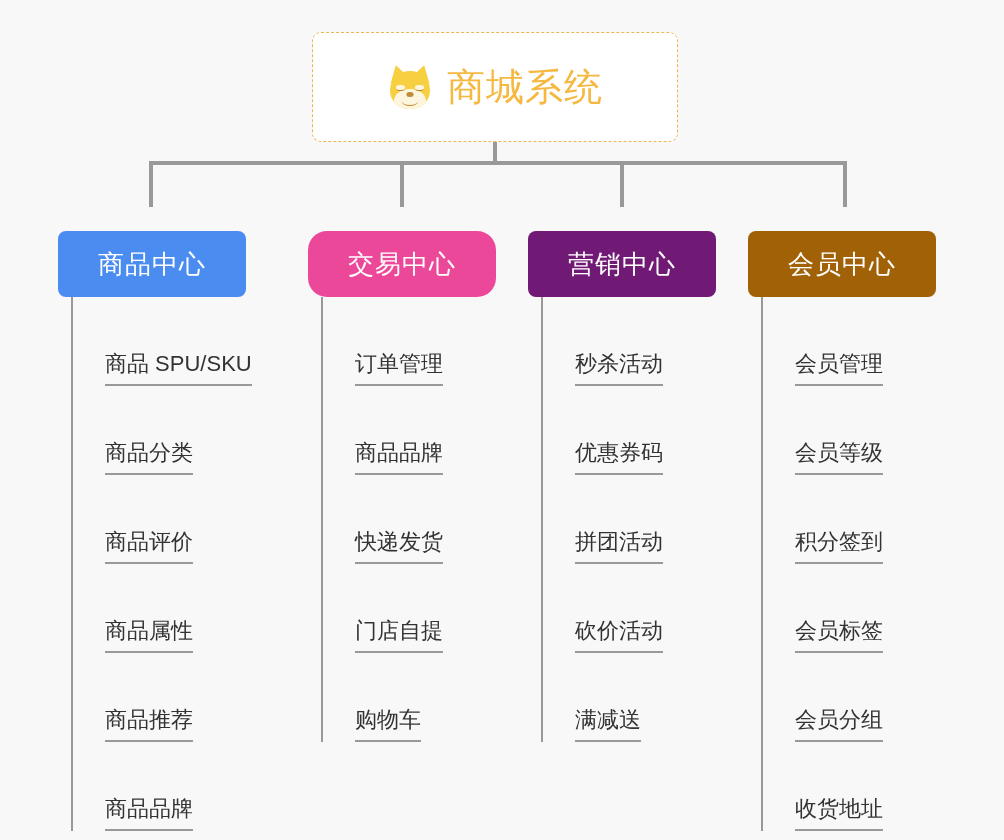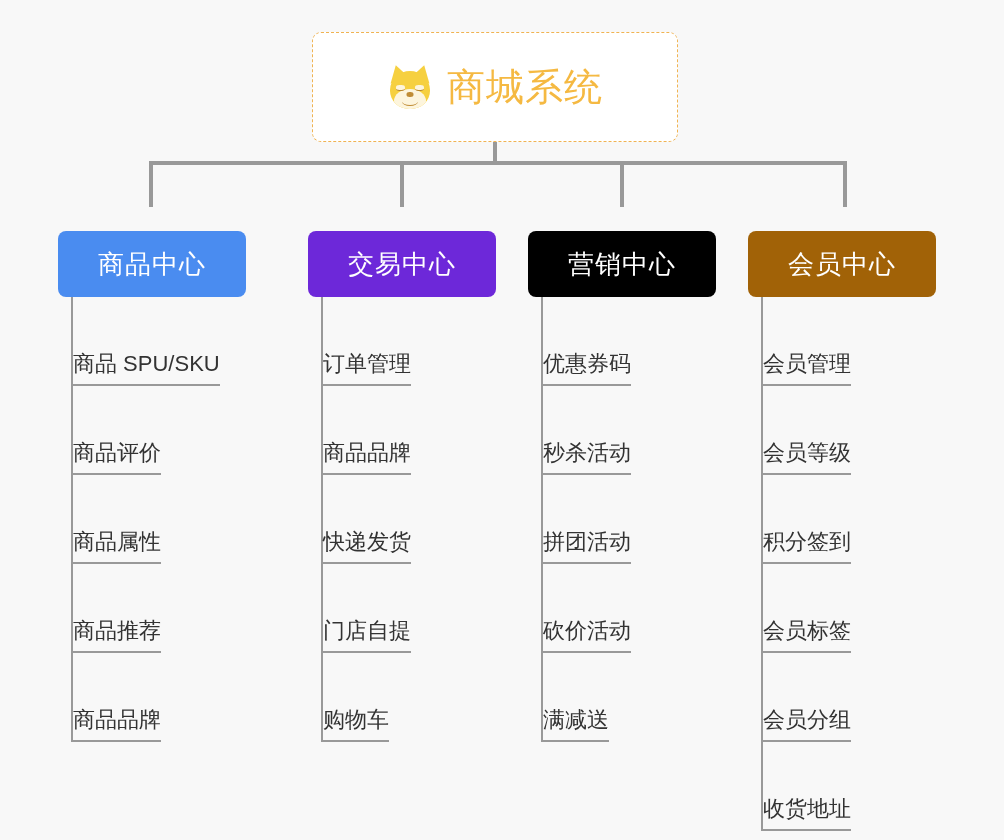--- a/index.html
+++ b/index.html
@@ -149,20 +149,21 @@
     margin-left: 13px;
     border-left: 2px solid #999999;
     padding-top: 0;
   }
   .leaf {
     position: relative;
     height: 89px;
     box-sizing: border-box;
     display: flex;
     align-items: flex-end;
+    padding-left: 32px;
   }
   .leaf-label {
     font-size: 22px;
     color: #333333;
     line-height: 1.1;
     padding-bottom: 8px;
     border-bottom: 2px solid #999999;
     white-space: nowrap;
     display: inline-block;
   }
@@ -196,36 +197,39 @@
 
   <div class="column" style="left:58px;">
     <div class="col-header" style="background:#4a8cf0;">
       <span>商品中心</span>
     </div>
     <div class="col-items">
       <div class="leaf">
           <span class="leaf-label">商品 SPU/SKU</span>
         </div>
       <div class="leaf">
+          <span class="leaf-label">商品分类</span>
+        </div>
+      <div class="leaf">
           <span class="leaf-label">商品评价</span>
         </div>
       <div class="leaf">
           <span class="leaf-label">商品属性</span>
         </div>
       <div class="leaf">
           <span class="leaf-label">商品推荐</span>
         </div>
       <div class="leaf">
           <span class="leaf-label">商品品牌</span>
         </div>
     </div>
   </div>
 
   <div class="column" style="left:308px;">
-    <div class="col-header" style="background:#6d28d9;">
+    <div class="col-header" style="background:#ec4899;border-radius:19px;">
       <span>交易中心</span>
     </div>
     <div class="col-items">
       <div class="leaf">
           <span class="leaf-label">订单管理</span>
         </div>
       <div class="leaf">
           <span class="leaf-label">商品品牌</span>
         </div>
       <div class="leaf">
@@ -234,29 +238,29 @@
       <div class="leaf">
           <span class="leaf-label">门店自提</span>
         </div>
       <div class="leaf">
           <span class="leaf-label">购物车</span>
         </div>
     </div>
   </div>
 
   <div class="column" style="left:528px;">
-    <div class="col-header" style="background:#000000;">
+    <div class="col-header" style="background:#701a75;">
       <span>营销中心</span>
     </div>
     <div class="col-items">
       <div class="leaf">
+          <span class="leaf-label">秒杀活动</span>
+        </div>
+      <div class="leaf">
           <span class="leaf-label">优惠券码</span>
-        </div>
-      <div class="leaf">
-          <span class="leaf-label">秒杀活动</span>
         </div>
       <div class="leaf">
           <span class="leaf-label">拼团活动</span>
         </div>
       <div class="leaf">
           <span class="leaf-label">砍价活动</span>
         </div>
       <div class="leaf">
           <span class="leaf-label">满减送</span>
         </div>

